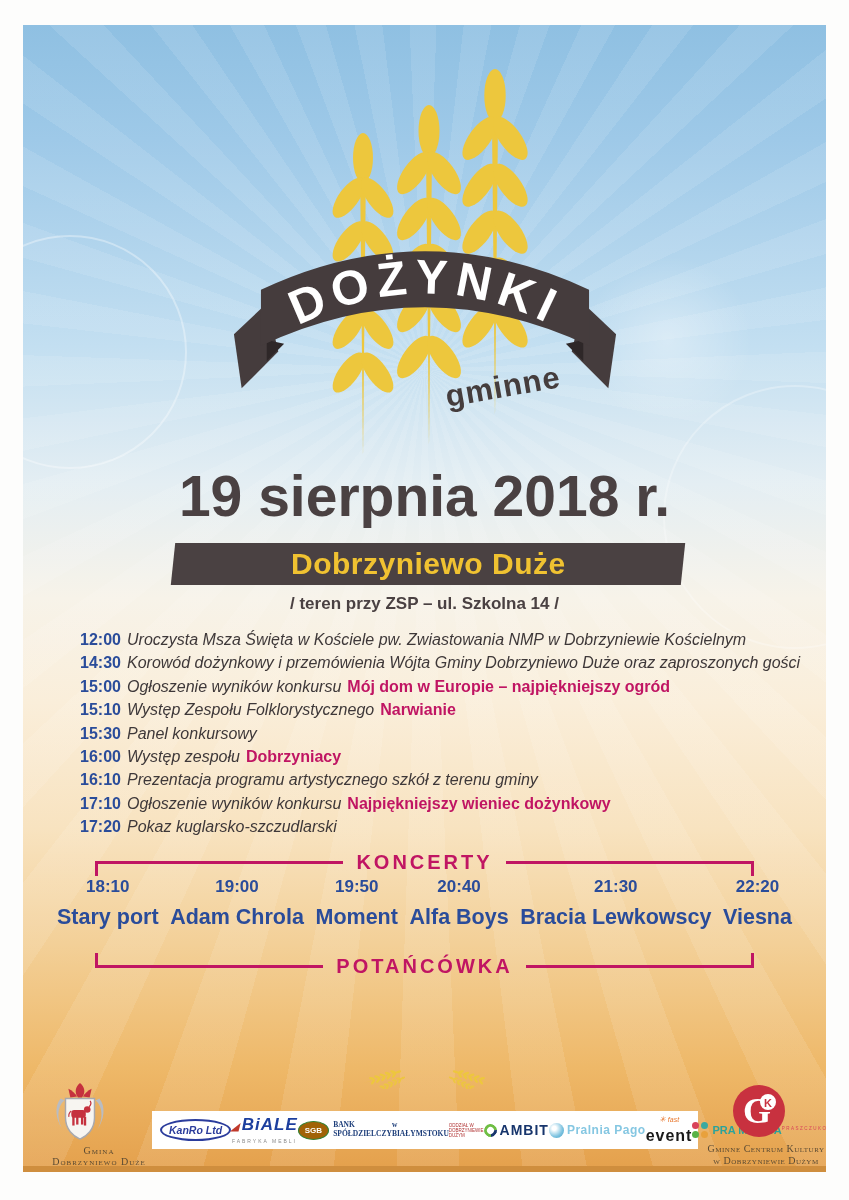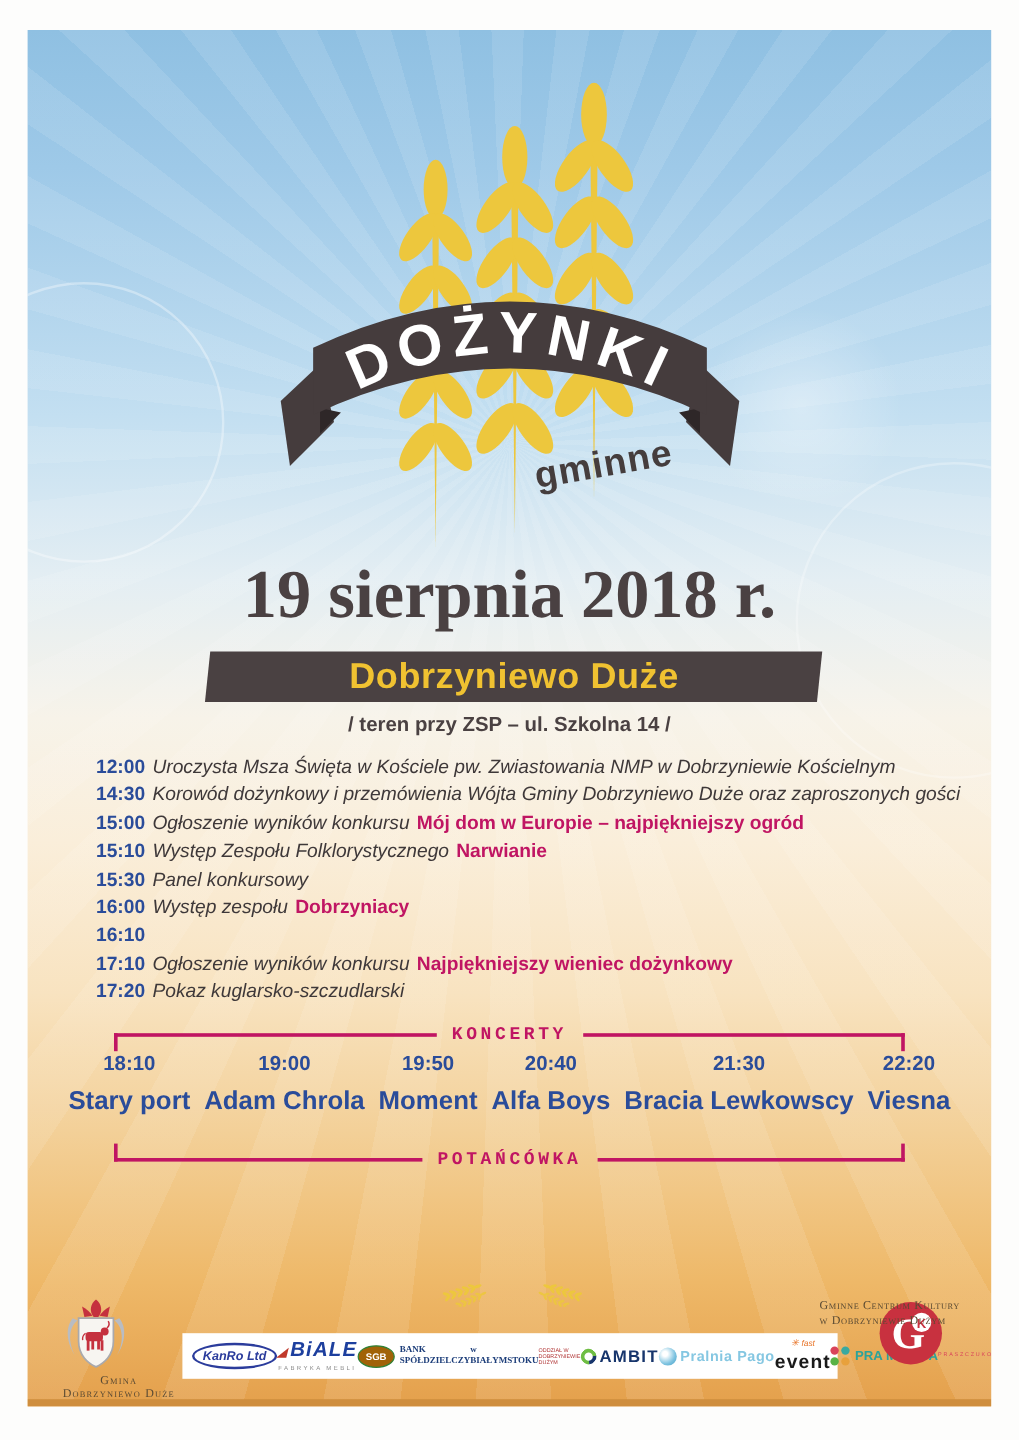--- a/index.html
+++ b/index.html
@@ -18,36 +18,36 @@
   .ring.r2{left:640px;top:360px;width:260px;height:260px;border-color:rgba(255,255,255,0.28);}
   .blob{position:absolute;background:radial-gradient(circle,rgba(255,255,255,0.35),rgba(255,255,255,0) 70%);border-radius:50%;}
   .blob.b1{left:560px;top:230px;width:170px;height:170px;}
 
   .wheat-main{position:absolute;left:296px;top:18px;width:220px;height:490px;}
   .ribbon{position:absolute;left:209px;top:198px;width:386px;height:178px;}
   .gminne{position:absolute;left:378px;top:344px;width:204px;text-align:center;
     font-size:31px;font-weight:bold;color:#453d3d;letter-spacing:1px;transform:rotate(-10deg);}
 
   .date{position:absolute;left:0;top:438px;width:100%;text-align:center;
-    font-size:57px;font-weight:bold;color:#4a4142;letter-spacing:0px;font-family:Liberation Serif, serif;}
+    font-size:57px;font-weight:bold;color:#4a4142;letter-spacing:0px;}
   .venue-bar{position:absolute;left:150px;top:518px;width:510px;height:42px;background:#4a4142;
     transform:skewX(-6deg);display:flex;align-items:center;justify-content:center;}
   .venue-bar span{transform:skewX(6deg);font-size:30px;font-weight:bold;color:#f0c231;letter-spacing:0.5px;}
   .address{position:absolute;left:0;top:569px;width:100%;text-align:center;
     font-size:17px;font-weight:bold;color:#4a4142;}
 
   .schedule{position:absolute;left:57px;top:606px;width:700px;}
   .srow{display:flex;align-items:baseline;height:23.4px;white-space:nowrap;}
   .srow .t{flex:0 0 47px;font-size:16px;font-weight:bold;color:#2a4c9a;}
   .srow .d{font-size:16px;font-style:italic;color:#3e3839;}
   .srow .hl{font-size:16px;font-style:normal;font-weight:bold;color:#c01563;margin-left:6px;}
 
   .bracket{position:absolute;left:72px;right:72px;height:22px;display:flex;align-items:center;gap:13px;}
   .bracket .bline{flex:1;height:3px;background:#c01563;}
-  .bracket .blabel{font-size:15px;font-weight:bold;letter-spacing:3px;color:#c01563;font-family:Liberation Mono, monospace;}
+  .bracket .blabel{font-size:20px;font-weight:bold;letter-spacing:3px;color:#c01563;}
   .bracket::before,.bracket::after{content:"";position:absolute;width:3px;height:15px;background:#c01563;}
   .bracket.down::before{left:0;top:calc(50% - 1.5px);}
   .bracket.down::after{right:0;top:calc(50% - 1.5px);}
   .bracket.up::before{left:0;bottom:calc(50% - 1.5px);}
   .bracket.up::after{right:0;bottom:calc(50% - 1.5px);}
   .koncerty-bracket{top:826px;}
   .potancowka-bracket{top:930px;}
 
   .acts{position:absolute;left:34px;right:34px;top:852px;display:flex;justify-content:space-between;}
   .act{text-align:center;}
@@ -92,21 +92,21 @@
   .fastevent .fe-top::before{content:"✳ ";color:#e8762b;font-size:8px;}
   .fastevent .fe-name{font-size:16px;font-weight:bold;color:#1a1a1a;letter-spacing:1px;}
   .pramed{display:flex;align-items:center;gap:4px;}
   .pramed .dots{display:grid;grid-template-columns:7px 7px;grid-gap:2px;}
   .pramed .dot{width:7px;height:7px;border-radius:50%;}
   .pramed .col{display:flex;flex-direction:row;line-height:1;align-items:flex-start;}
   .pramed .pmname{font-size:11px;font-weight:bold;color:#2ba39b;white-space:nowrap;}
   .pramed .pmsub{font-size:4.5px;color:#d9435a;letter-spacing:1.5px;margin-top:2px;}
 
   .gck-logo{position:absolute;left:708px;top:1058px;width:56px;height:56px;}
-  .gck-txt{position:absolute;left:660px;top:1058px;width:166px;text-align:left;
+  .gck-txt{position:absolute;left:660px;top:1118px;width:166px;text-align:center;
     font-variant:small-caps;font-family:"Liberation Serif",serif;font-size:10px;
     letter-spacing:0.5px;color:#5a4a33;line-height:11.5px;}
   .bottom-strip{position:absolute;left:0;bottom:0;width:100%;height:6px;background:#cf8e3e;}
 </style>
 </head>
 <body>
 
 <div class="page">
   <div class="poster">
     <div class="rays"></div>
@@ -177,20 +177,21 @@
       <div class="srow">
         <span class="t">15:30</span>
         <span class="d"><em>Panel konkursowy</em><b class="hl"></b></span>
       </div>
       <div class="srow">
         <span class="t">16:00</span>
         <span class="d"><em>Występ zespołu</em><b class="hl">Dobrzyniacy</b></span>
       </div>
       <div class="srow">
         <span class="t">16:10</span>
+        <span class="d"><em>Prezentacja programu artystycznego szkół z terenu gminy</em><b class="hl"></b></span>
       </div>
       <div class="srow">
         <span class="t">17:10</span>
         <span class="d"><em>Ogłoszenie wyników konkursu</em><b class="hl">Najpiękniejszy wieniec dożynkowy</b></span>
       </div>
       <div class="srow">
         <span class="t">17:20</span>
         <span class="d"><em>Pokaz kuglarsko-szczudlarski</em><b class="hl"></b></span>
       </div>
     </div>

